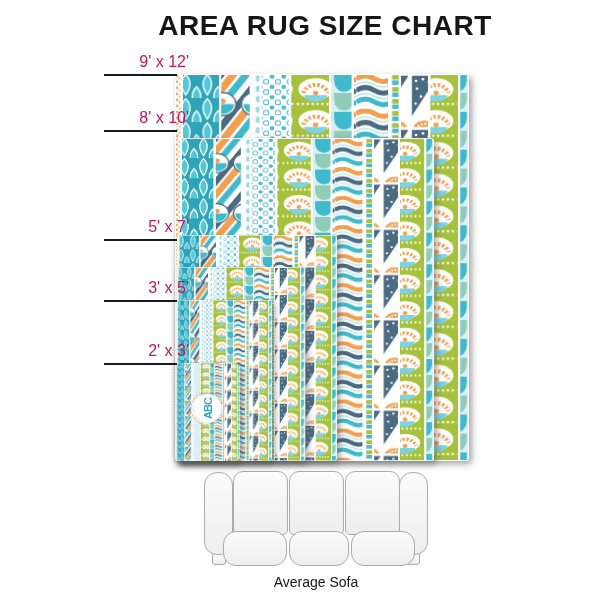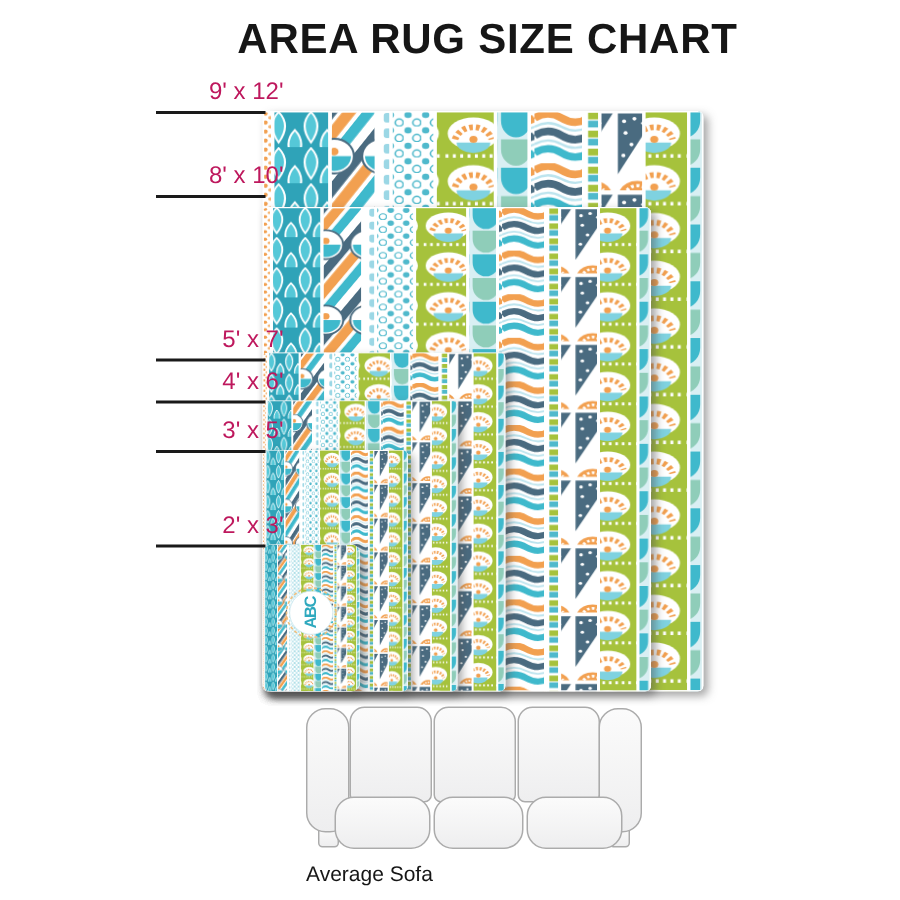--- a/index.html
+++ b/index.html
@@ -29,21 +29,21 @@
   .sofa div{position:absolute;box-sizing:border-box;background:linear-gradient(180deg,#fbfbfb,#eeeeef);
             border:1px solid #ababab;}
   .foot{width:14px;height:14px;border-radius:3px;top:80px;z-index:1;}
   .foot-l{left:8px;} .foot-r{left:202px;}
   .arm{top:1px;width:29px;height:83px;border-radius:13px;z-index:2;}
   .arm-l{left:0;} .arm-r{right:0;}
   .back{top:0;height:64px;border-radius:10px 10px 5px 5px;z-index:2;}
   .back-1{left:29px;width:55px;} .back-2{left:85px;width:55px;} .back-3{left:141px;width:55px;}
   .seat{top:60px;height:35px;border-radius:13px;z-index:3;}
   .seat-1{left:19px;width:64px;} .seat-2{left:85px;width:60px;} .seat-3{left:147px;width:64px;}
-  .sofa-label{position:absolute;top:574px;left:204px;width:224px;text-align:left;
+  .sofa-label{position:absolute;top:574px;left:204px;width:224px;text-align:center;
               font-size:14px;color:#161616;z-index:1;}
   .defs-holder{position:absolute;width:0;height:0;overflow:hidden;}
 </style>
 </head>
 <body>
 
 <div class="stage">
 
   <svg class="defs-holder" aria-hidden="true">
     <defs>
@@ -192,23 +192,20 @@
 
   <div class="size-label lbl-9x12">
       <span>9' x 12'</span>
     </div>
   <div class="size-label lbl-8x10">
       <span>8' x 10'</span>
     </div>
   <div class="size-label lbl-5x7">
       <span>5' x 7'</span>
     </div>
-  <div class="size-label lbl-4x6">
-      <span>4' x 6'</span>
-    </div>
   <div class="size-label lbl-3x5">
       <span>3' x 5'</span>
     </div>
   <div class="size-label lbl-2x3">
       <span>2' x 3'</span>
     </div>
 
   <div class="sofa">
     <div class="foot foot-l"></div>
     <div class="foot foot-r"></div>

